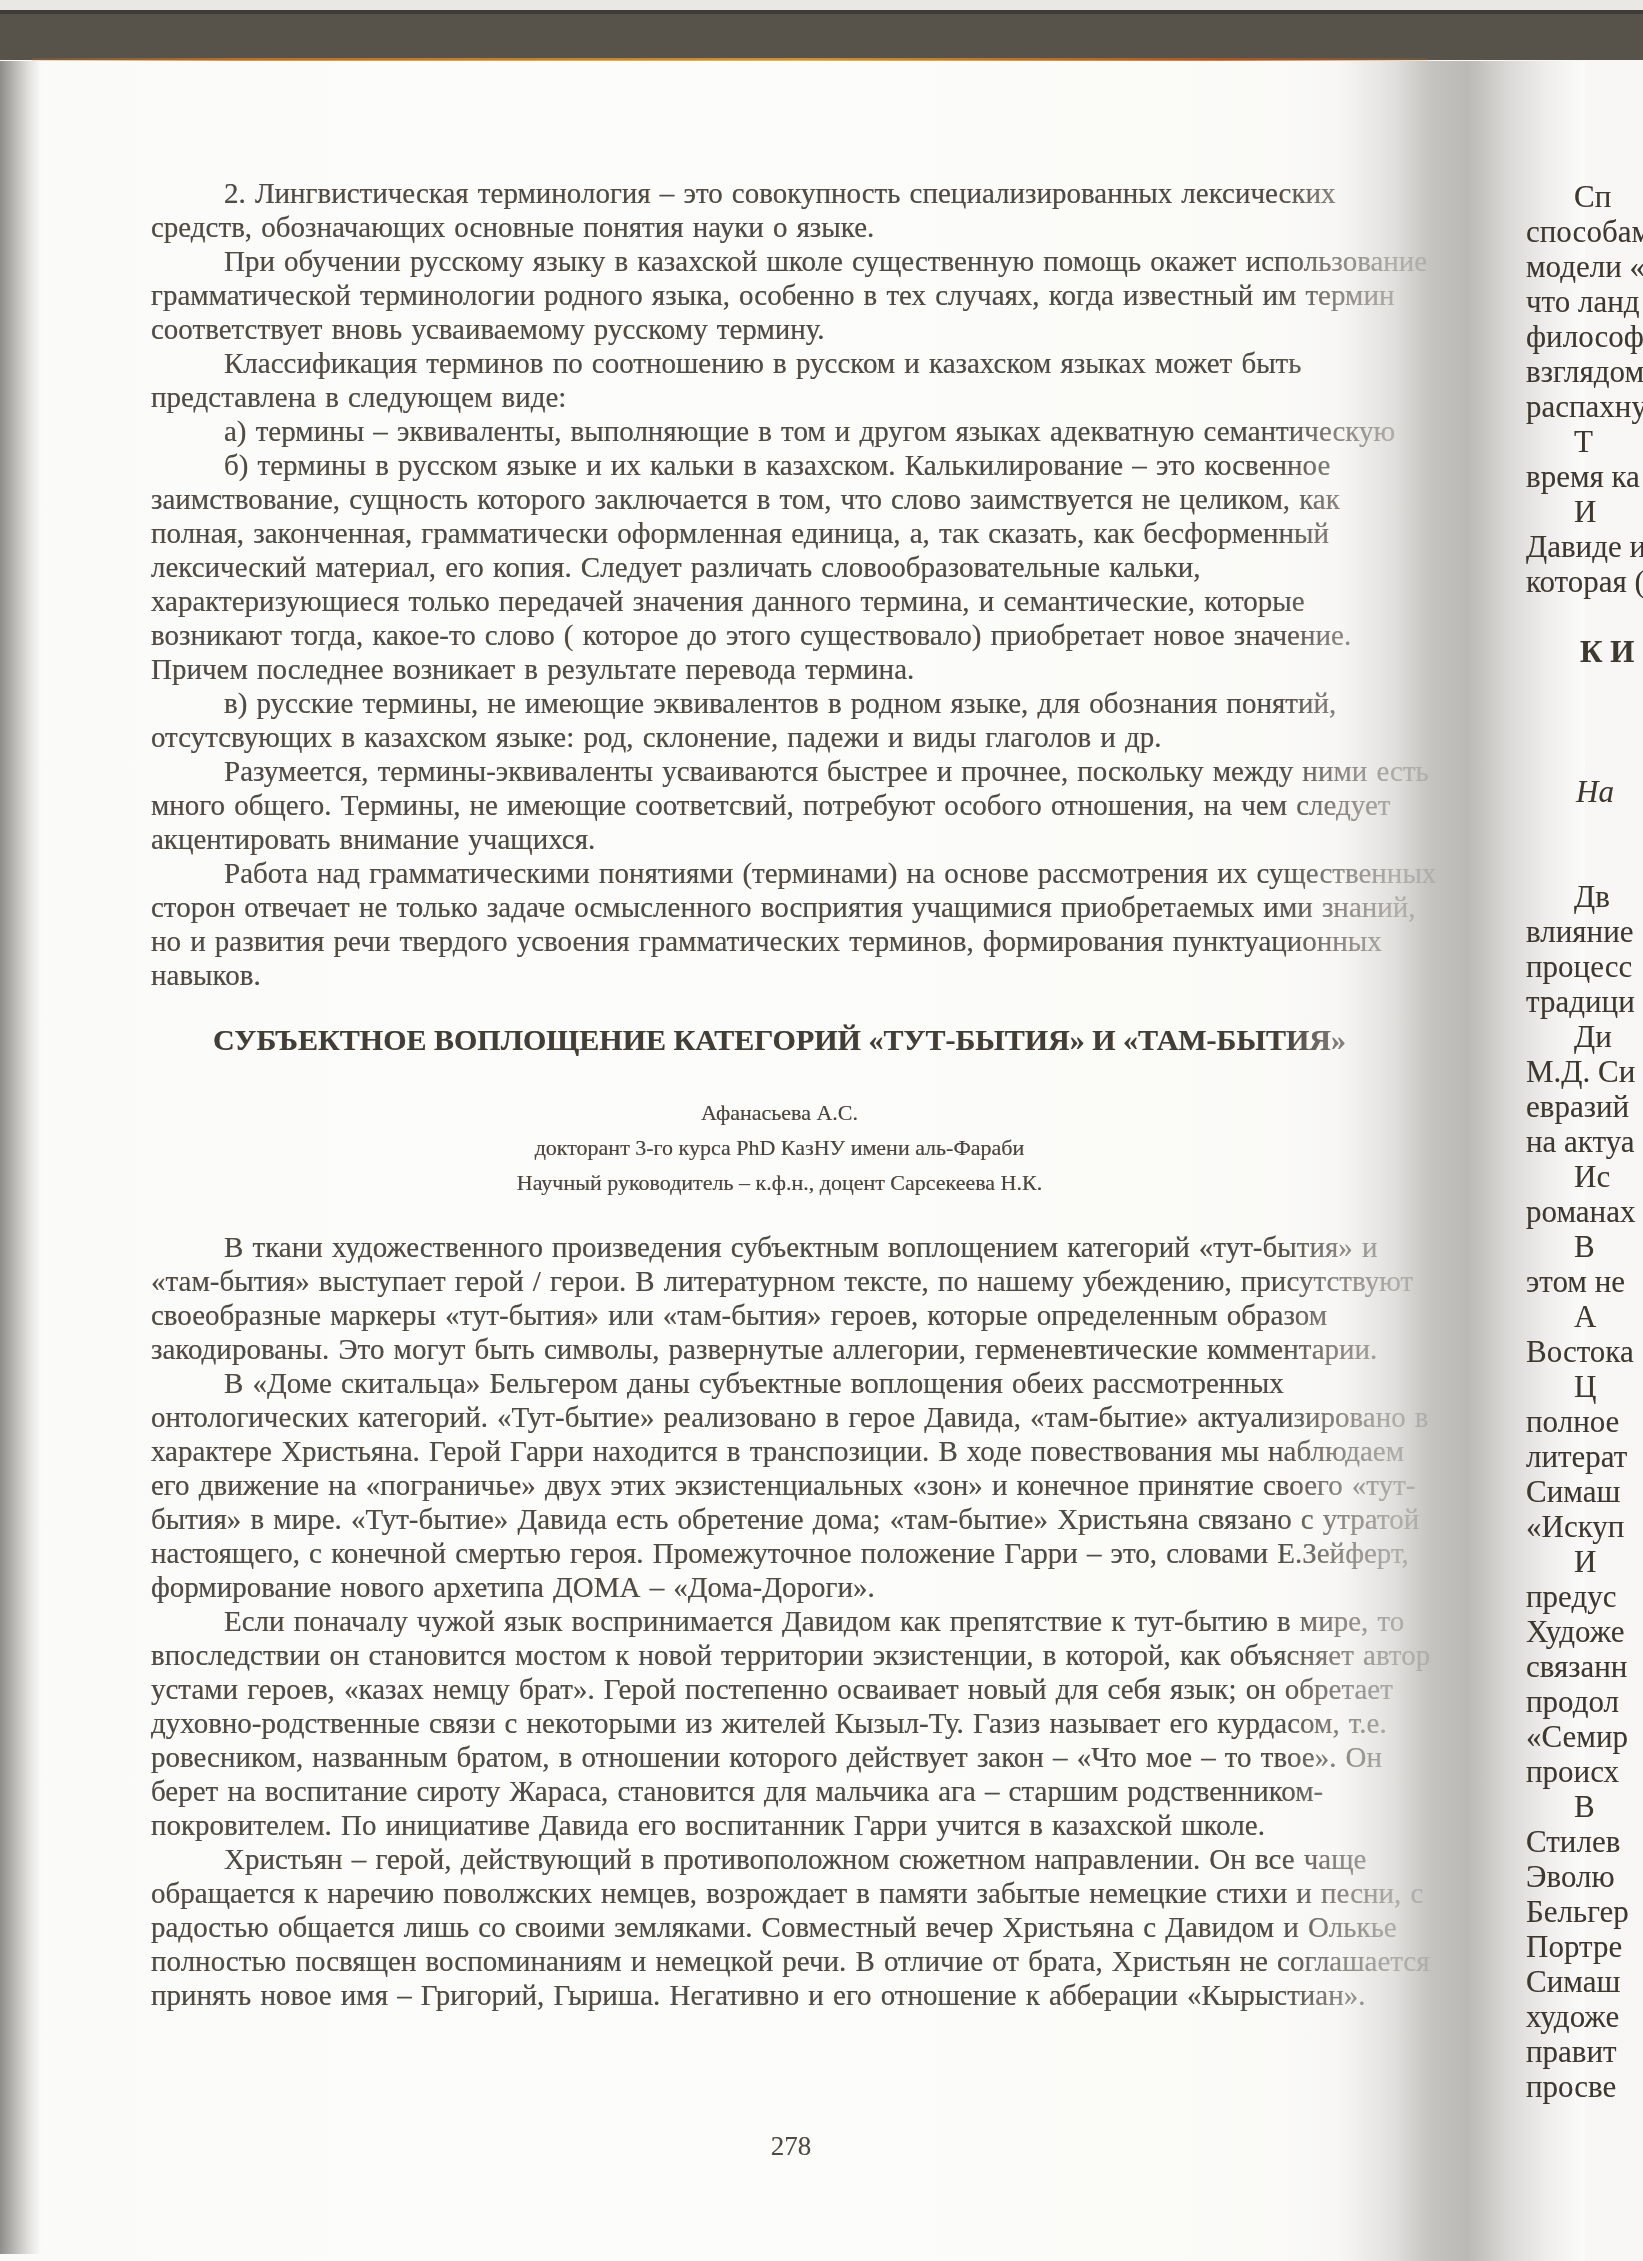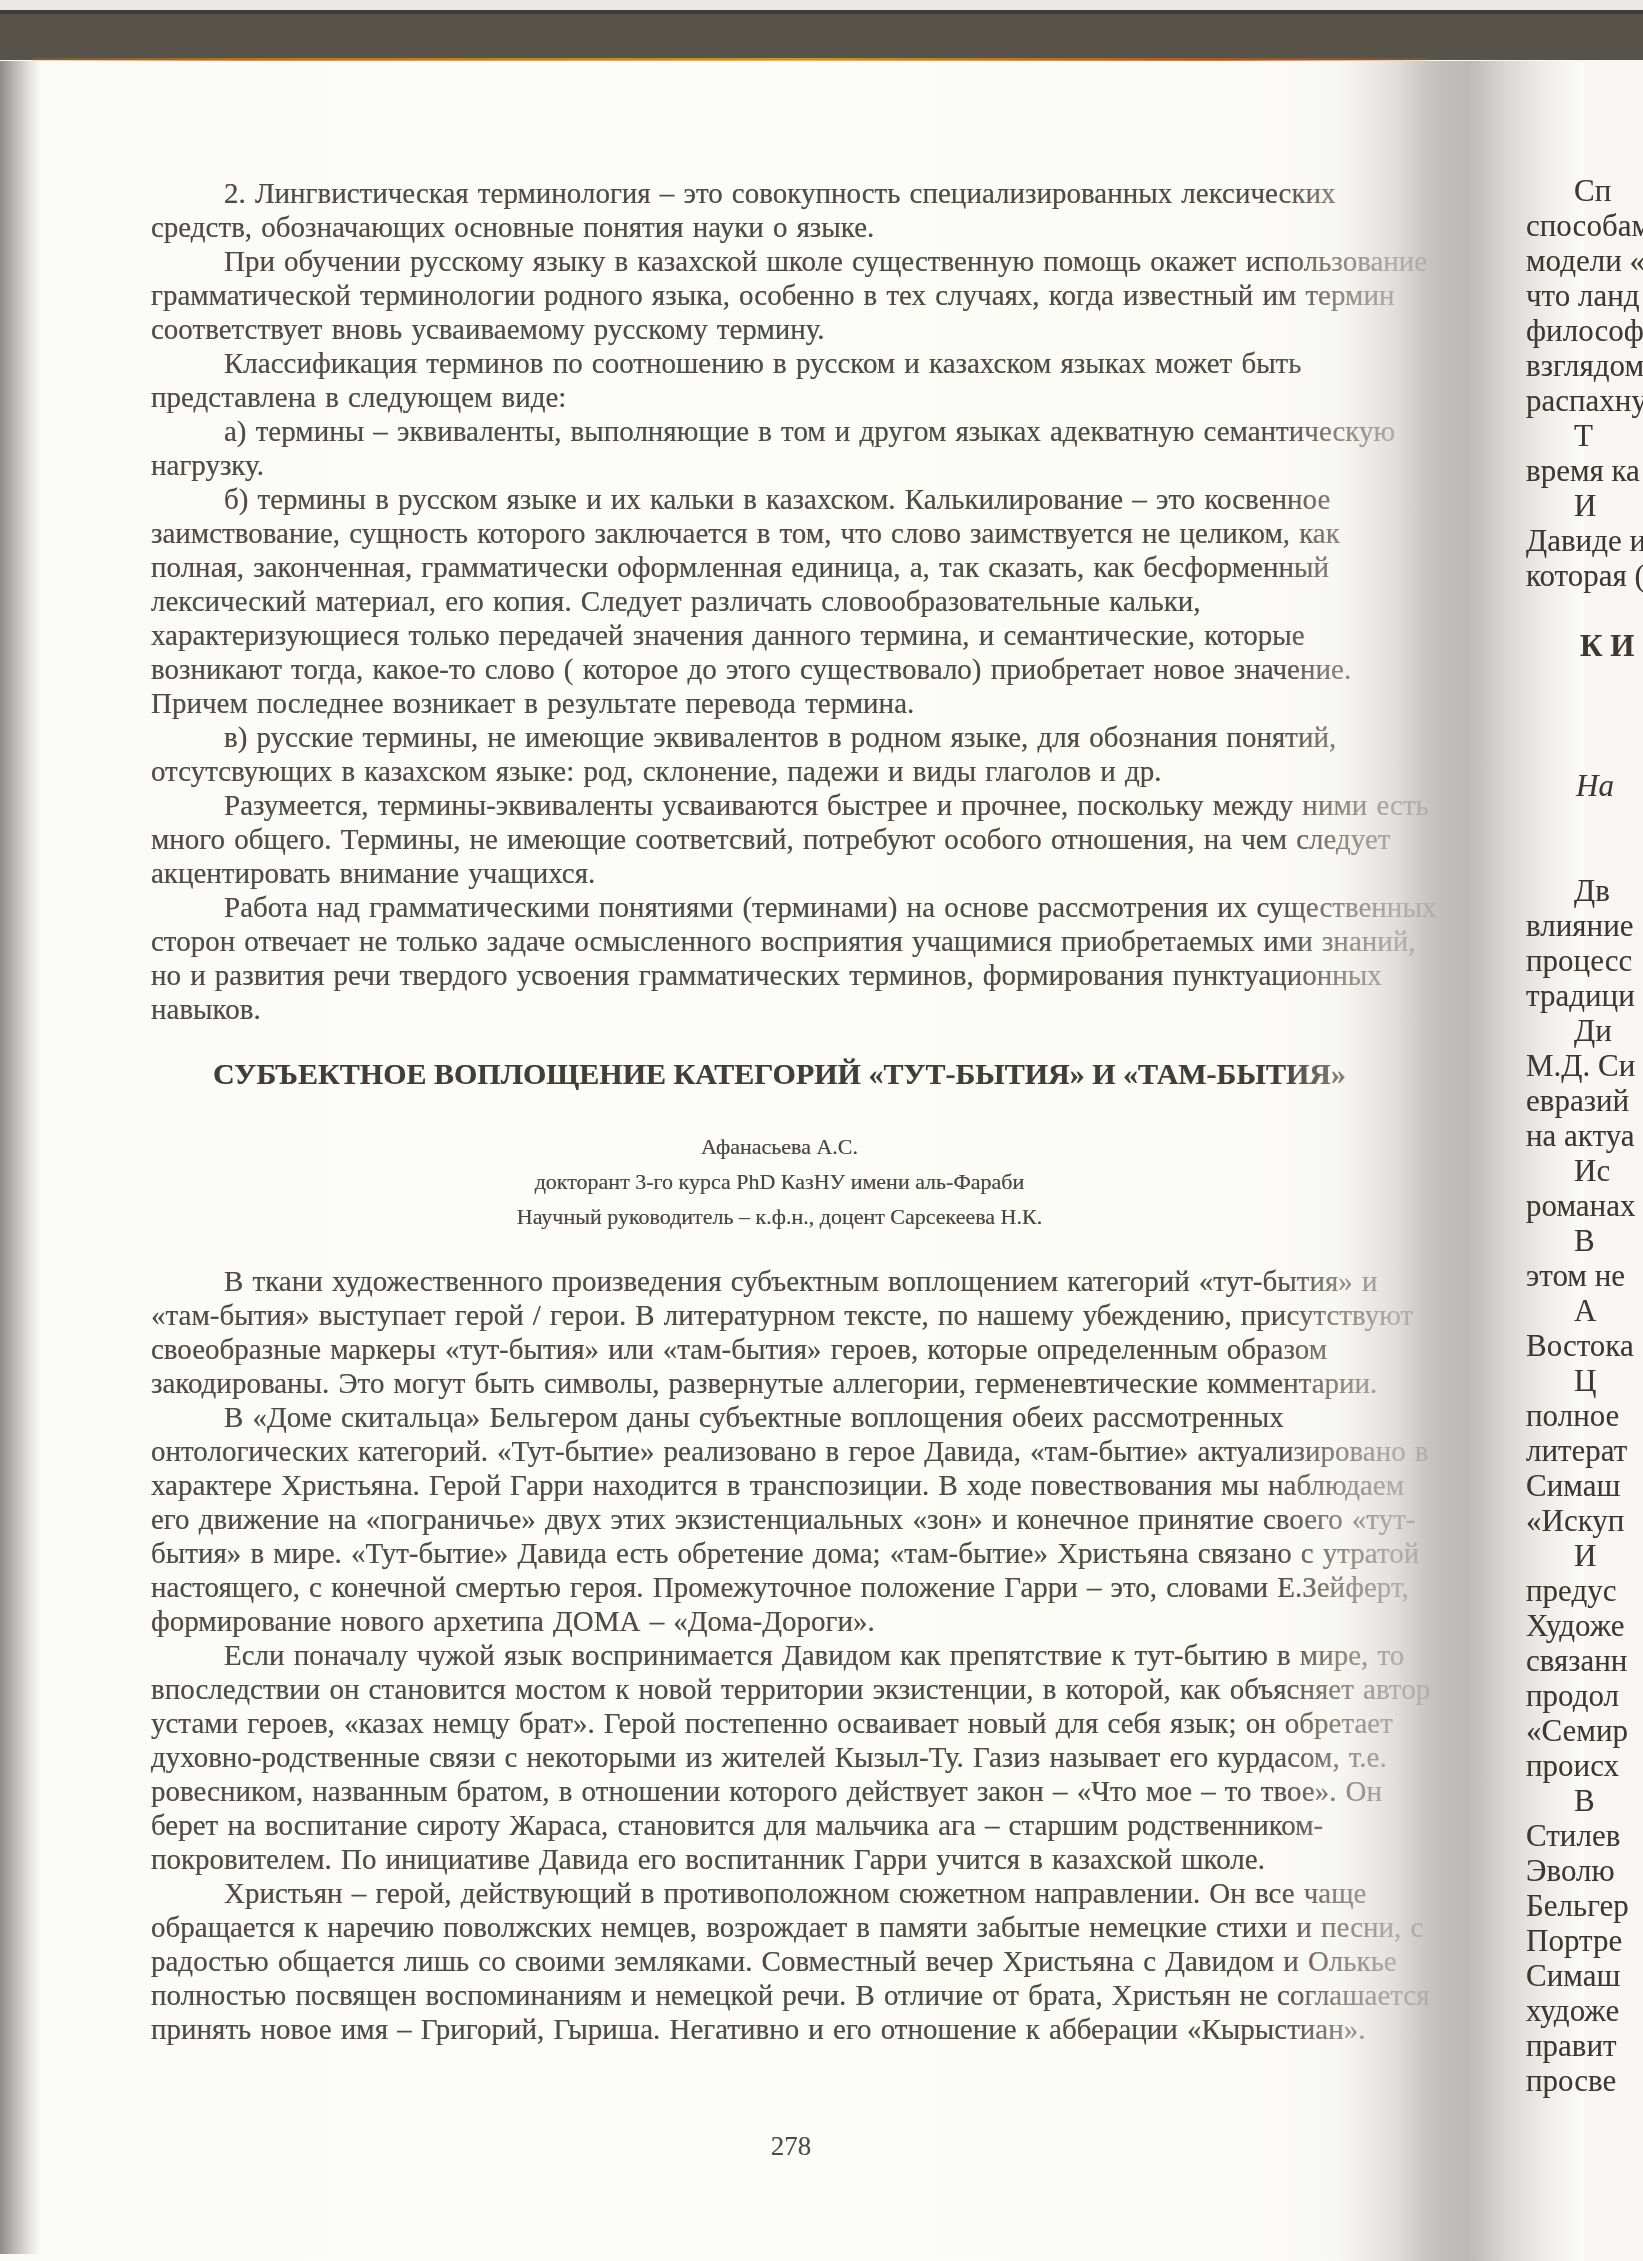--- a/index.html
+++ b/index.html
@@ -32,21 +32,21 @@
   .tline{height:34px;line-height:34px;white-space:nowrap;word-spacing:1.9px;}
   .tline.first{text-indent:73px;}
   .art-heading{margin-top:26px;text-align:center;font-weight:bold;font-size:30px;color:#413d37;}
   .hline{height:43px;line-height:43px;white-space:nowrap;}
   .authors-block{margin-top:34px;text-align:center;font-size:22px;color:#4b4640;}
   .aline{height:35px;line-height:35px;white-space:nowrap;}
   .paras-bottom{margin-top:30px;}
   .page-number{position:absolute;left:140px;top:2131px;width:1257px;padding-left:45px;box-sizing:border-box;
     text-align:center;font-size:27px;color:#4f4b45;z-index:2;
     text-shadow:0 0 0.6px rgba(80,70,55,.45);}
-  .right-page-text{position:absolute;left:1526px;top:173px;width:117px;height:1934px;overflow:hidden;z-index:4;
+  .right-page-text{position:absolute;left:1526px;top:179px;width:117px;height:1934px;overflow:hidden;z-index:4;
     color:#3d3830;font-size:31px;text-shadow:0 0 0.6px rgba(60,50,40,.35);}
   .rline{height:35px;line-height:35px;white-space:nowrap;}
   .rline.indent{padding-left:48px;}
   .rline.heading{padding-left:54px;font-weight:bold;}
   .rline.italic{padding-left:50px;font-style:italic;}
 </style>
 </head>
 <body>
 
 <div id="canvas">
@@ -66,21 +66,20 @@
           <div class="tline first">При обучении русскому языку в казахской школе существенную помощь окажет использование</div>
           <div class="tline">грамматической терминологии родного языка, особенно в тех случаях, когда известный им термин</div>
           <div class="tline">соответствует вновь усваиваемому русскому термину.</div>
         </div>
         <div class="para">
           <div class="tline first">Классификация терминов по соотношению в русском и казахском языках может быть</div>
           <div class="tline">представлена в следующем виде:</div>
         </div>
         <div class="para">
           <div class="tline first">а) термины – эквиваленты, выполняющие в том и другом языках адекватную семантическую</div>
-          <div class="tline">нагрузку.</div>
         </div>
         <div class="para">
           <div class="tline first">б) термины в русском языке и их кальки в казахском. Калькилирование – это косвенное</div>
           <div class="tline">заимствование, сущность которого заключается в том, что слово заимствуется не целиком, как</div>
           <div class="tline">полная, законченная, грамматически оформленная единица, а, так сказать, как бесформенный</div>
           <div class="tline">лексический материал, его копия. Следует различать словообразовательные кальки,</div>
           <div class="tline">характеризующиеся только передачей значения данного термина, и семантические, которые</div>
           <div class="tline">возникают тогда, какое-то слово ( которое до этого существовало) приобретает новое значение.</div>
           <div class="tline">Причем последнее возникает в результате перевода термина.</div>
         </div>

